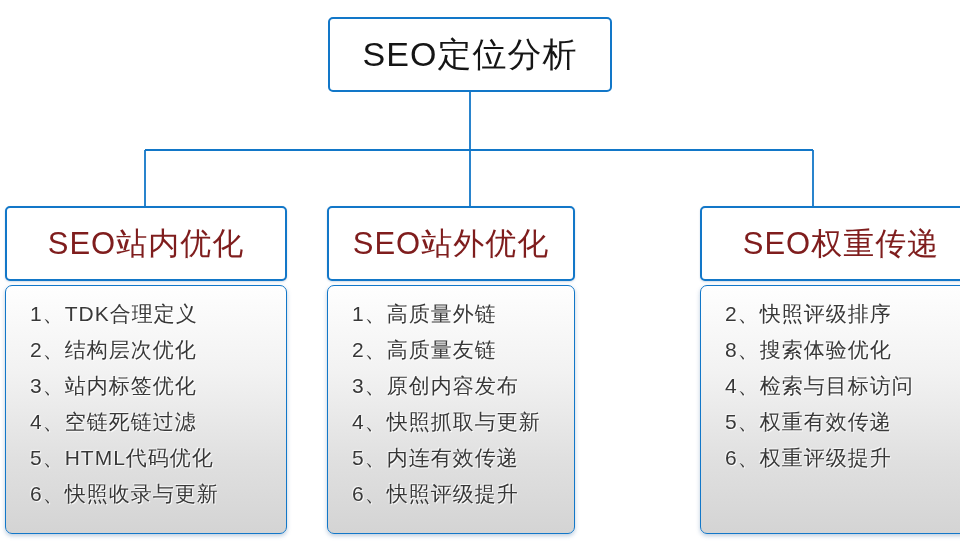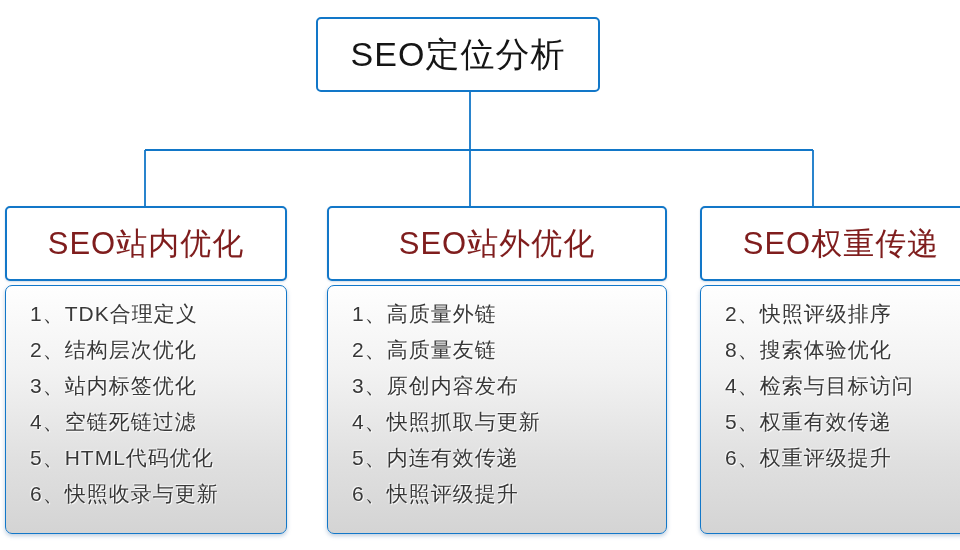--- a/index.html
+++ b/index.html
@@ -5,21 +5,21 @@
   * { margin: 0; padding: 0; box-sizing: border-box; }
   html, body { width: 960px; height: 550px; background: #ffffff; overflow: hidden; }
   body { font-family: "Liberation Sans", "DejaVu Sans", sans-serif; }
 
   .canvas { position: relative; width: 960px; height: 550px; background: #ffffff; }
 
   .connectors { position: absolute; left: 0; top: 0; width: 960px; height: 550px; }
   .connectors line { stroke: #1277c8; stroke-width: 1.8; }
 
   .node-root {
-    position: absolute; left: 316px; top: 17px; width: 284px; height: 75px;
+    position: absolute; left: 328px; top: 17px; width: 284px; height: 75px;
     background: #ffffff; border: 2px solid #1277c8; border-radius: 5px;
     display: flex; align-items: center; justify-content: center;
   }
   .node-root span { font-size: 34px; color: #151515; letter-spacing: 1px; }
 
   .column { position: absolute; top: 206px; }
   .col-header {
     height: 75px; background: #ffffff;
     border: 2px solid #1277c8; border-radius: 5px;
     display: flex; align-items: center; justify-content: center;
@@ -34,21 +34,21 @@
     box-shadow: 0 2px 4px rgba(90,130,175,0.4);
     padding: 10px 0 0 24px;
   }
   .col-body .item {
     font-size: 21px; line-height: 36px; color: #383838; letter-spacing: 1px;
     text-shadow: 1px 1px 1px #ffffff, -1px -1px 1px rgba(255,255,255,0.8);
     white-space: nowrap;
   }
 
   .col-left  { left: 5px;  width: 282px; }
-  .col-mid   { left: 327px; width: 340px; }
+  .col-mid   { left: 327px; width: 248px; }
   .col-right { left: 700px; width: 282px; }
 </style>
 </head>
 <body>
 
 <div class="canvas">
 
   <svg class="connectors" viewBox="0 0 960 550" aria-hidden="true">
     <line x1="470" y1="92" x2="470" y2="150"></line>
     <line x1="145" y1="150" x2="813" y2="150"></line>

